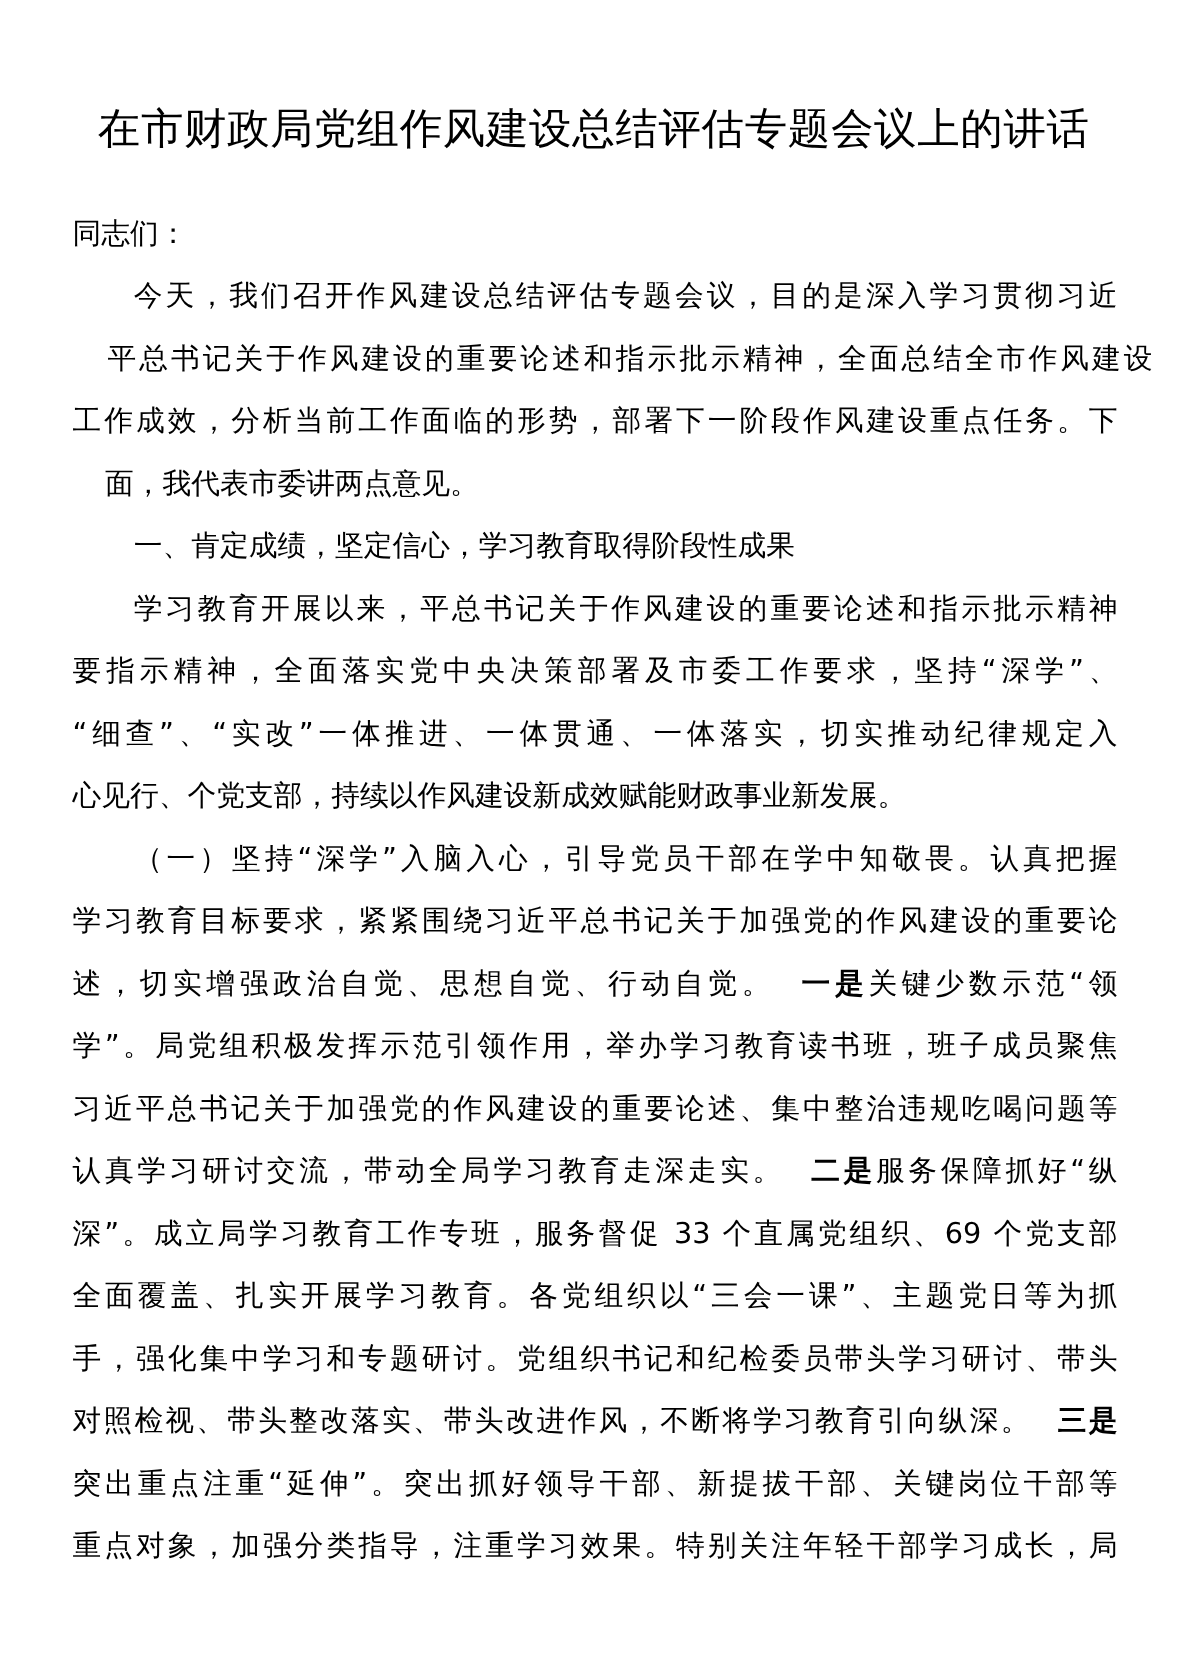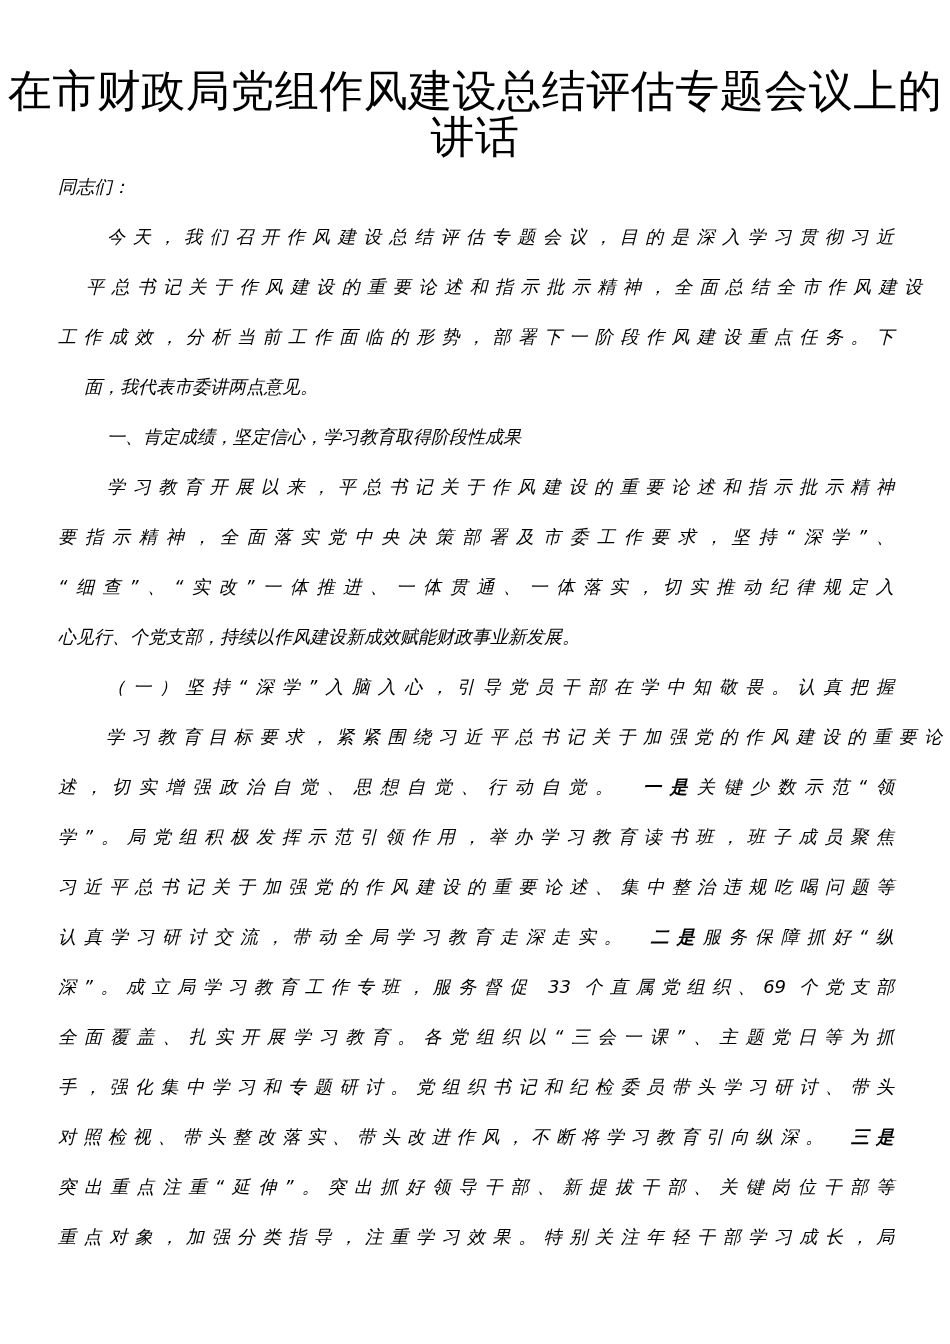--- a/index.html
+++ b/index.html
@@ -1,21 +1,21 @@
 <!DOCTYPE html>
 <html><head>
 <meta charset="utf-8">
 <style>
   html, body { margin: 0; padding: 0; background: #ffffff; }
   body { width: 950px; height: 1344px; position: relative; overflow: hidden;
          font-family: "DejaVu Sans", "Liberation Sans", sans-serif; color: #000; }
-  .title { position: absolute; left: 0; top: 68px; width: 950px; text-align: center;
-           font-size: 44px; line-height: 46px; letter-spacing: 0.5px; }
-  .line { position: absolute; left: 58px; width: 836px; font-size: 18px; line-height: 30px;
-          white-space: nowrap; text-align: justify; text-align-last: justify; font-style: italic; }
+  .title { position: absolute; left: 0; top: 80px; width: 950px; text-align: center;
+           font-size: 34px; line-height: 46px; letter-spacing: 0.5px; }
+  .line { position: absolute; left: 58px; width: 836px; font-size: 23px; line-height: 30px;
+          white-space: nowrap; text-align: justify; text-align-last: justify; }
   .line.last { text-align-last: left; }
   .indent { padding-left: 49px; width: 787px; }
   b { font-weight: bold; margin-left: 21px; }
 </style>
 </head>
 <body>
 
 <div>
   <div class="title">在市财政局党组作风建设总结评估专题会议上的讲话</div>
   <div class="line last" style="top:172px;">同志们：</div>
@@ -26,21 +26,21 @@
   <div class="line last" style="top:372px;margin-left:26px;">面，我代表市委讲两点意见。</div>
 
   <div class="line indent last" style="top:422px;">一、肯定成绩，坚定信心，学习教育取得阶段性成果</div>
 
   <div class="line indent" style="top:472px;">学习教育开展以来，平总书记关于作风建设的重要论述和指示批示精神</div>
   <div class="line" style="top:522px;">要指示精神，全面落实党中央决策部署及市委工作要求，坚持“深学”、</div>
   <div class="line" style="top:572px;">“细查”、“实改”一体推进、一体贯通、一体落实，切实推动纪律规定入</div>
   <div class="line last" style="top:622px;">心见行、个党支部，持续以作风建设新成效赋能财政事业新发展。</div>
 
   <div class="line indent" style="top:672px;">（一）坚持“深学”入脑入心，引导党员干部在学中知敬畏。认真把握</div>
-  <div class="line" style="top:722px;margin-left:48px;">学习教育目标要求，紧紧围绕习近平总书记关于加强党的作风建设的重要论</div>
+  <div class="line" style="top:722px;">学习教育目标要求，紧紧围绕习近平总书记关于加强党的作风建设的重要论</div>
   <div class="line" style="top:772px;"><span>述，切实增强政治自觉、思想自觉、行动自觉。</span><b>一是</b><span>关键少数示范“领</span></div>
   <div class="line" style="top:822px;">学”。局党组积极发挥示范引领作用，举办学习教育读书班，班子成员聚焦</div>
   <div class="line" style="top:872px;">习近平总书记关于加强党的作风建设的重要论述、集中整治违规吃喝问题等</div>
   <div class="line" style="top:922px;"><span>认真学习研讨交流，带动全局学习教育走深走实。</span><b>二是</b><span>服务保障抓好“纵</span></div>
   <div class="line" style="top:972px;">深”。成立局学习教育工作专班，服务督促 33 个直属党组织、69 个党支部</div>
   <div class="line" style="top:1022px;">全面覆盖、扎实开展学习教育。各党组织以“三会一课”、主题党日等为抓</div>
   <div class="line" style="top:1072px;">手，强化集中学习和专题研讨。党组织书记和纪检委员带头学习研讨、带头</div>
   <div class="line" style="top:1122px;"><span>对照检视、带头整改落实、带头改进作风，不断将学习教育引向纵深。</span><b>三是</b></div>
   <div class="line" style="top:1172px;">突出重点注重“延伸”。突出抓好领导干部、新提拔干部、关键岗位干部等</div>
   <div class="line" style="top:1222px;">重点对象，加强分类指导，注重学习效果。特别关注年轻干部学习成长，局</div>

